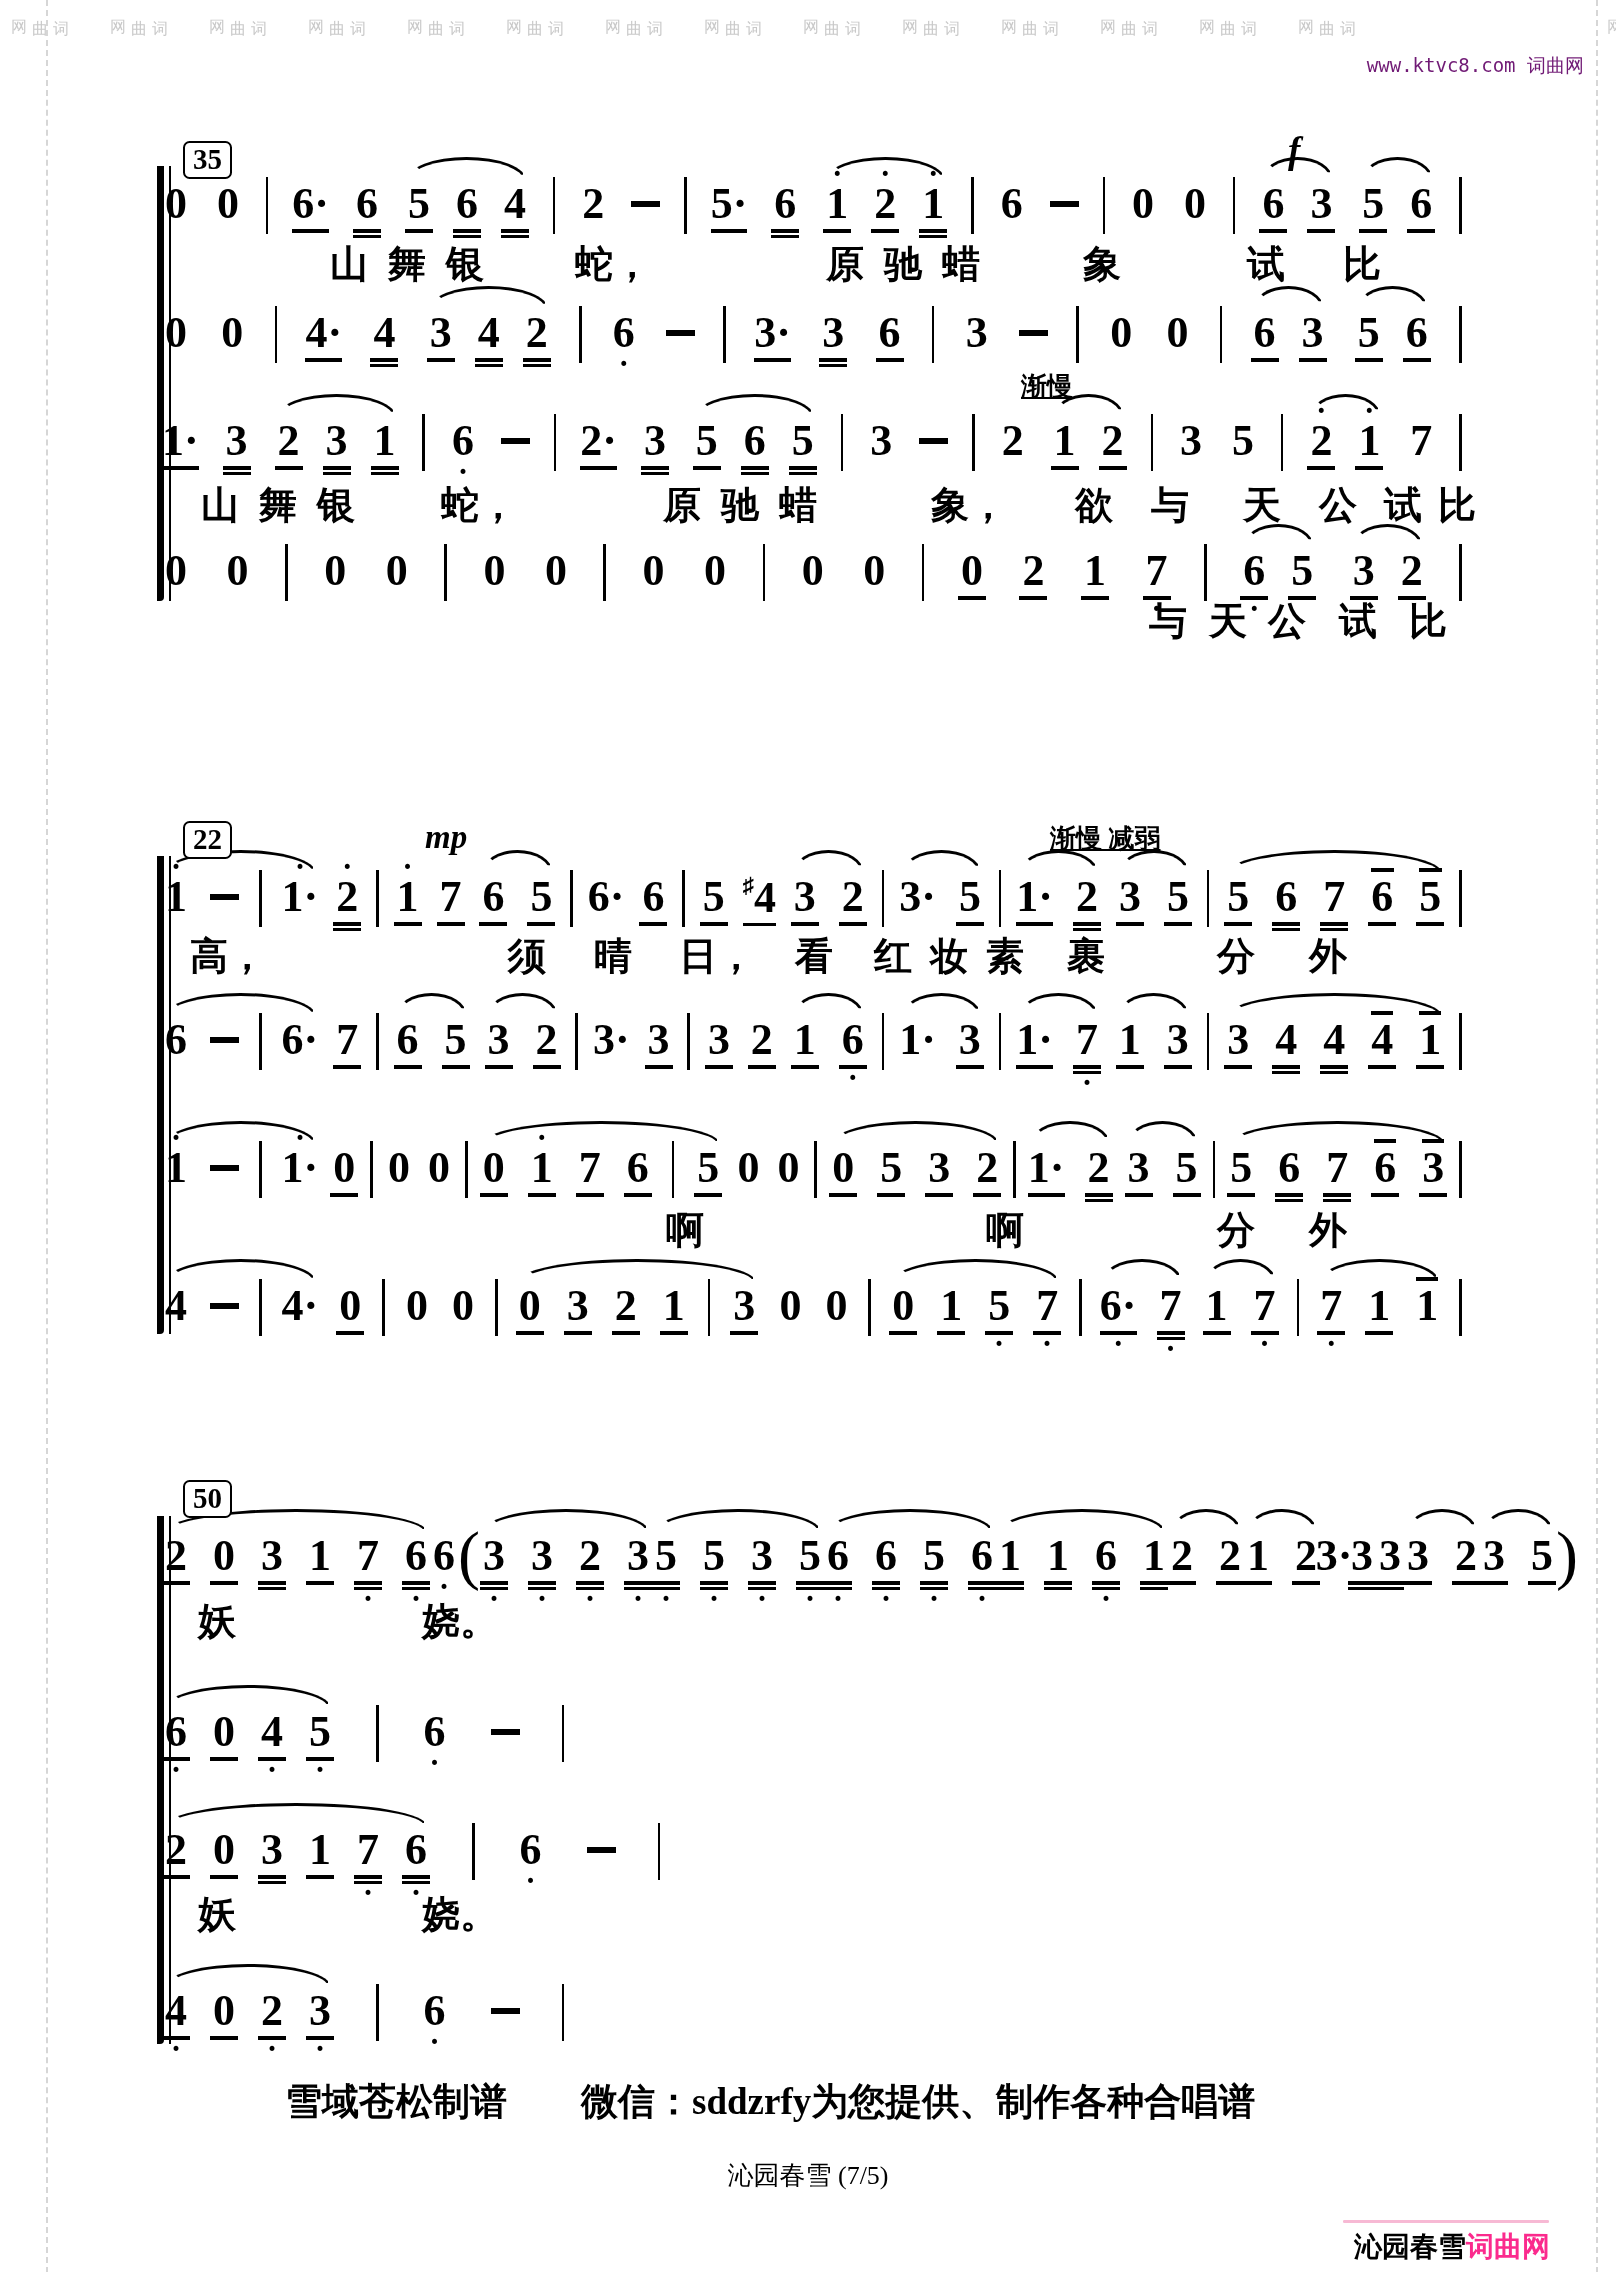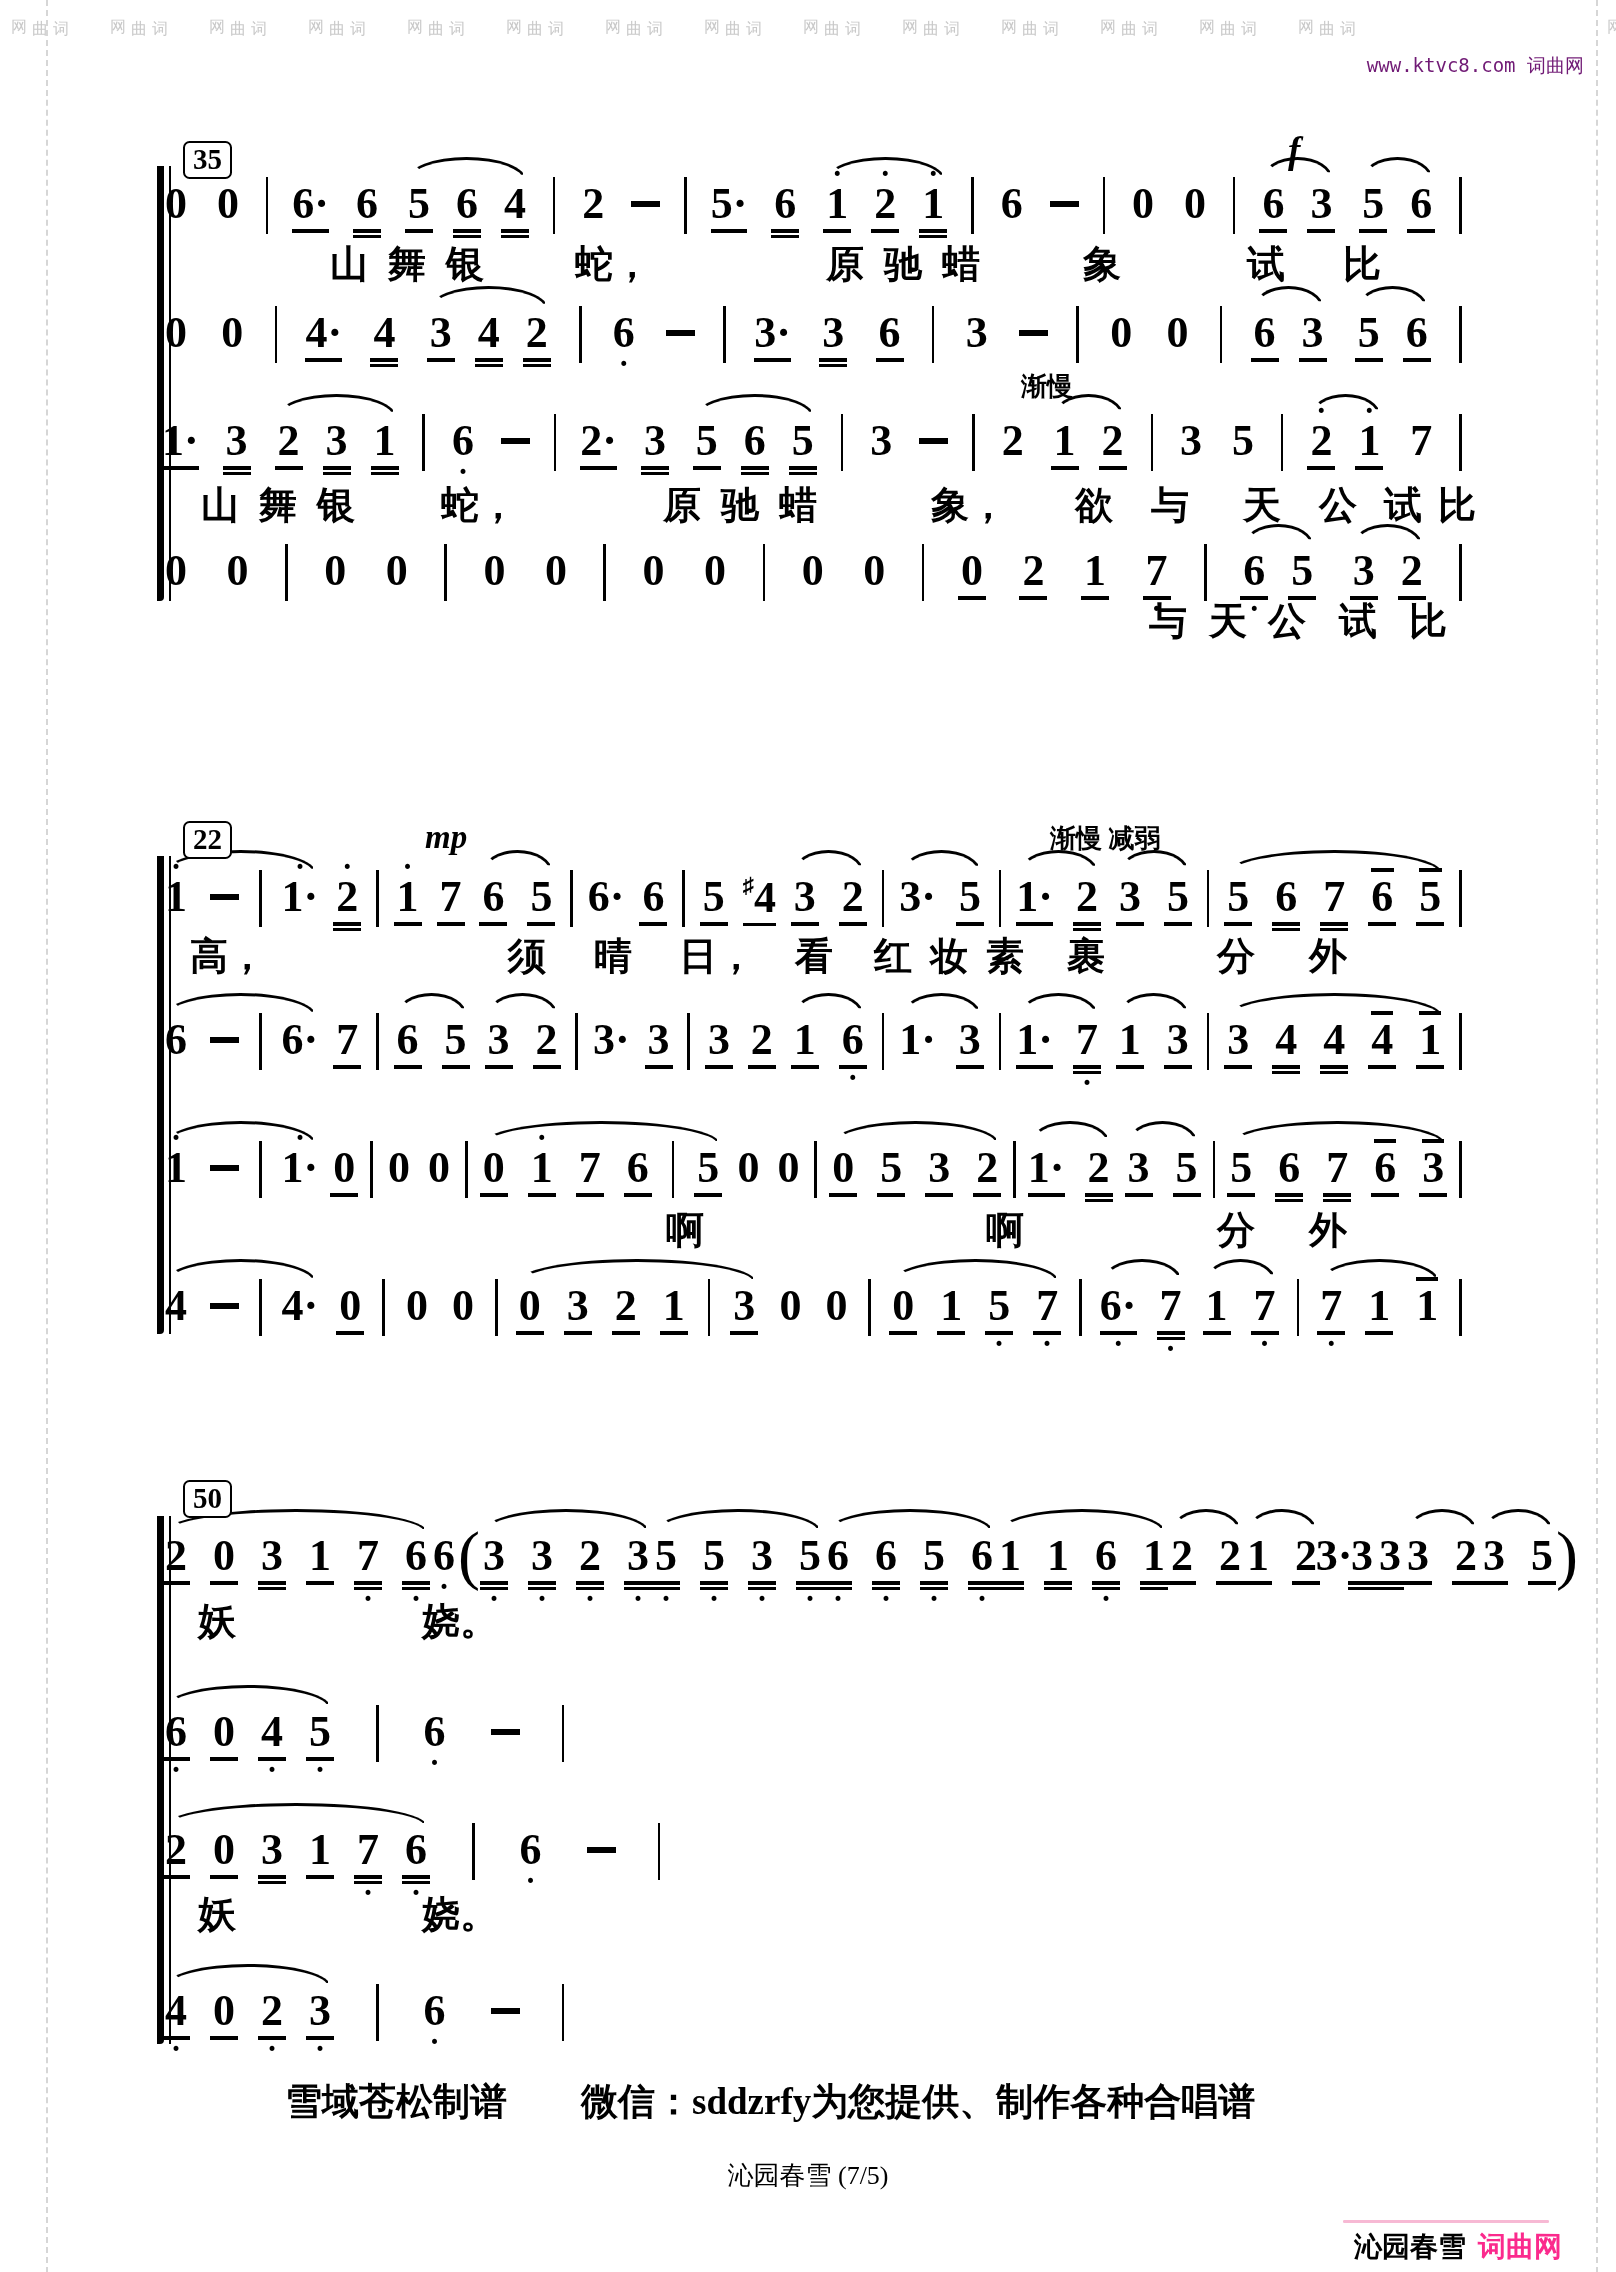--- a/index.html
+++ b/index.html
@@ -20,21 +20,21 @@
 
   
   #score{position:absolute;left:0;top:0;width:1616px;height:2273px;padding-left:16px;}
   .measure-box{position:absolute;border:2.6px solid #000;border-radius:6.6px;background:#fff;
                padding:1.3px 8px;font-size:29px;font-weight:700;line-height:1.1;z-index:3;}
   .brace{position:absolute;width:6.6px;background:#000;border-radius:0 0 4px 0;}
   .brace-thin{position:absolute;width:2px;background:#000;}
   .label{position:absolute;font-weight:700;white-space:nowrap;z-index:2;}
   .label.dyn{font-style:italic;font-size:37px;font-family:"Liberation Serif",serif;}
   .label.mp{font-style:italic;font-size:33px;font-family:"Liberation Serif",serif;}
-  .label.tempo{font-size:26px;}
+  .label.tempo{font-size:26px;text-decoration:underline;}
 
   
   .mrow{position:absolute;left:162px;width:1300px;display:flex;justify-content:space-between;
         align-items:flex-start;flex-wrap:nowrap;}
   .mrow.short{width:auto;justify-content:flex-start;gap:42px;}
   .grp{position:relative;display:inline-flex;align-items:flex-start;gap:20px;}
   .grp>.arc{position:absolute;top:-8px;left:2.6px;right:2.6px;height:17px;
             border:3.3px solid transparent;border-top:3.3px solid #000;
             border-radius:50%/100% 100% 0 0;pointer-events:none;}
   .tok{display:inline-flex;flex-direction:column;align-items:center;min-width:28px;}
@@ -53,21 +53,21 @@
   .paren{font-size:66px;font-weight:400;line-height:1;margin-top:5.3px;}
 
   
   .lrow{position:absolute;left:0;top:0;width:1616px;height:53px;}
   .lyr{position:absolute;font-size:38px;font-weight:700;line-height:1;white-space:nowrap;}
 
   
   .credit{position:absolute;left:285px;top:2077px;font-size:37px;font-weight:700;white-space:nowrap;}
   .footer{position:absolute;left:0;top:2158px;width:1616px;text-align:center;font-size:26px;}
   .brand{position:absolute;left:1354px;top:2228px;font-size:28px;font-weight:700;white-space:nowrap;}
-  .brand .name{margin-left:12px;}
+  .brand .name{}
   .pinkline{position:absolute;left:1343px;top:2220px;width:206px;height:2.6px;background:#f7b9d4;border-radius:1.3px;}
 </style>
 </head>
 <body>
 
 <div class="wm-side" id="wm-left">词
 曲
 网
 
 

